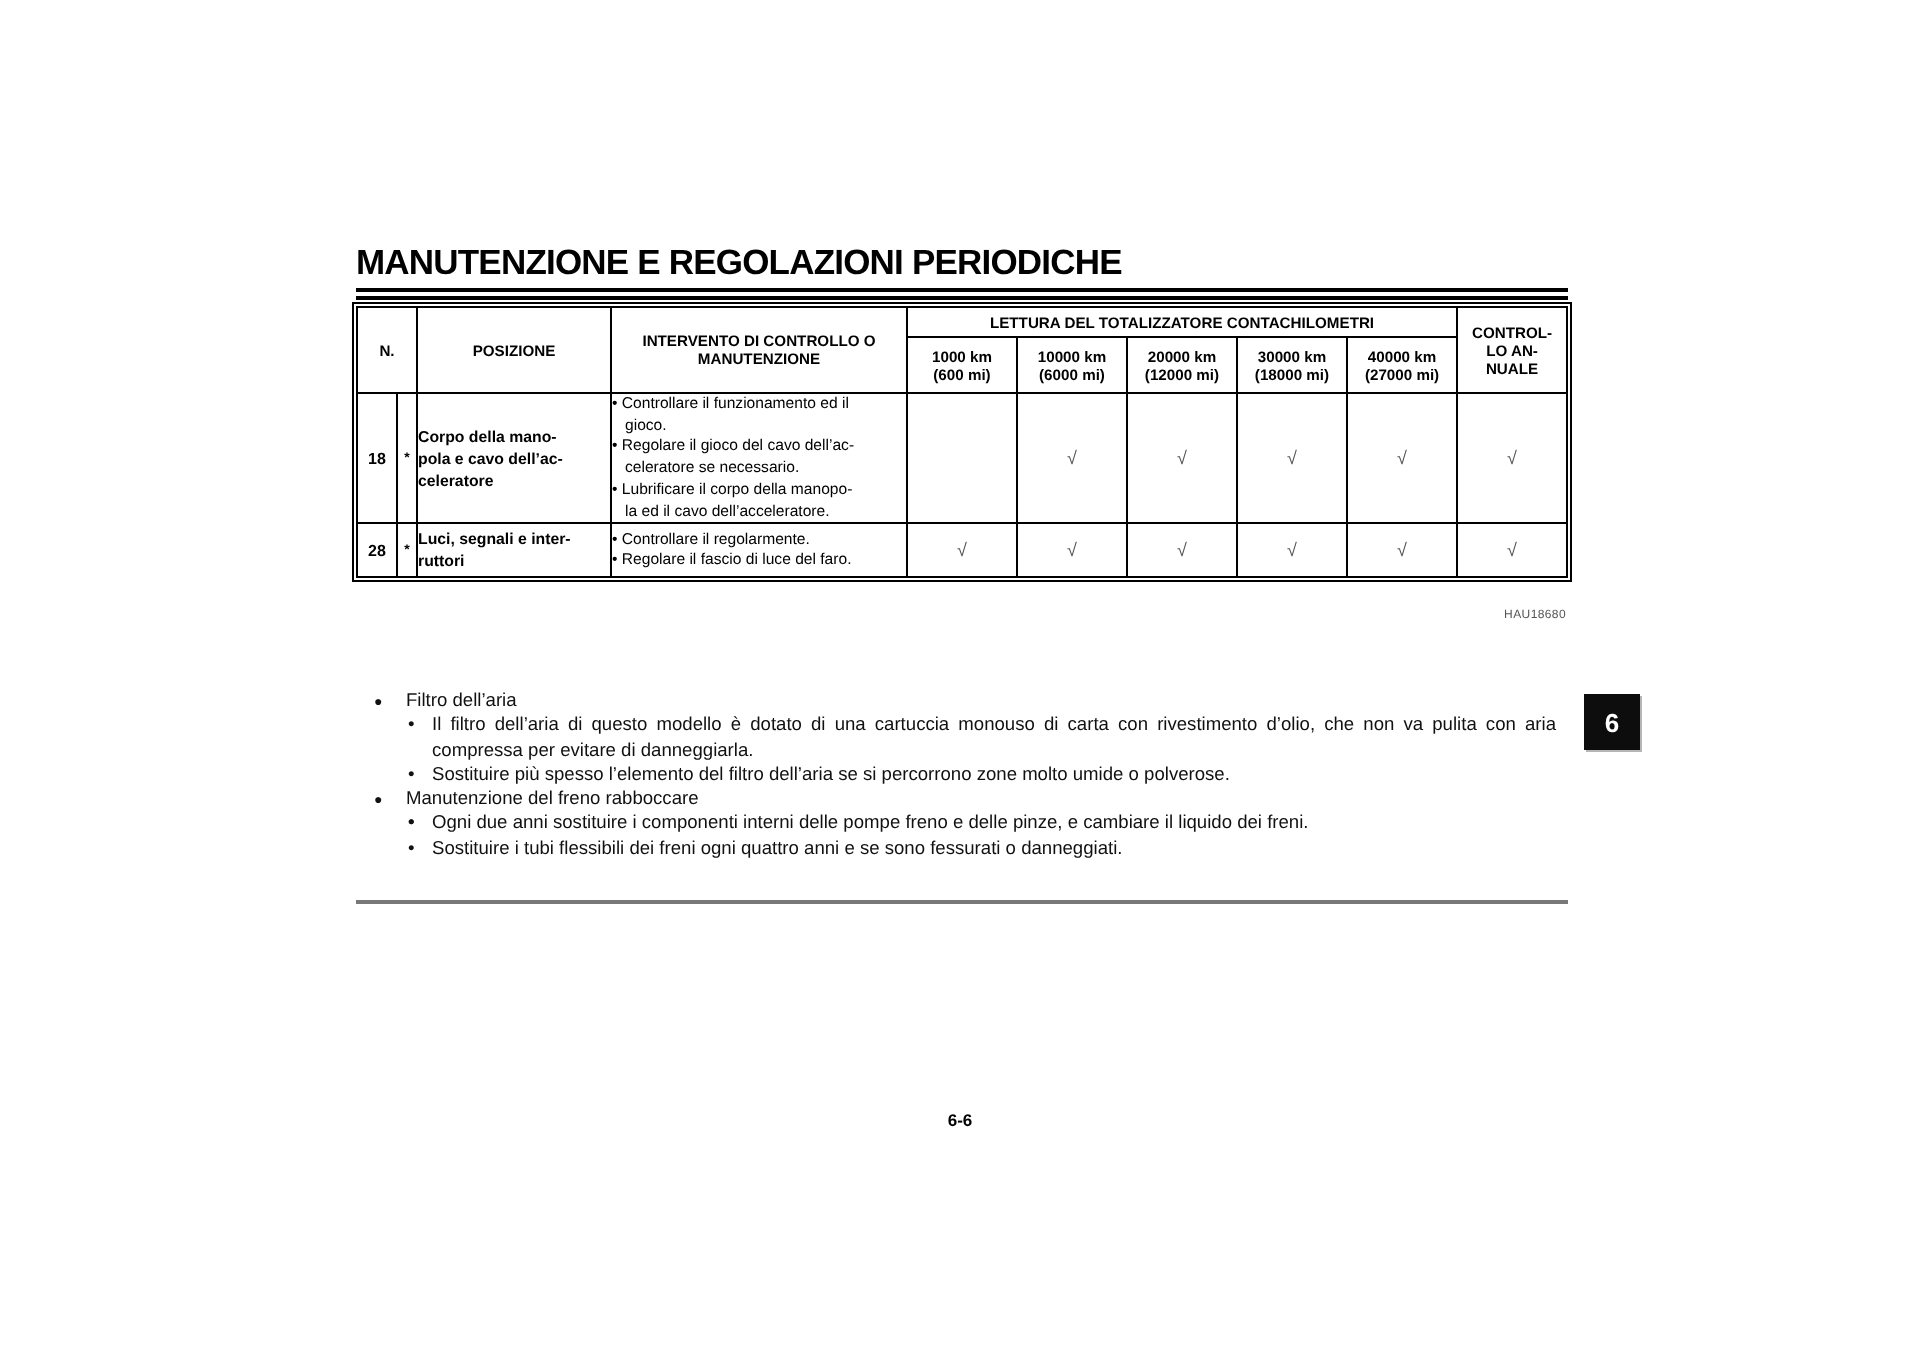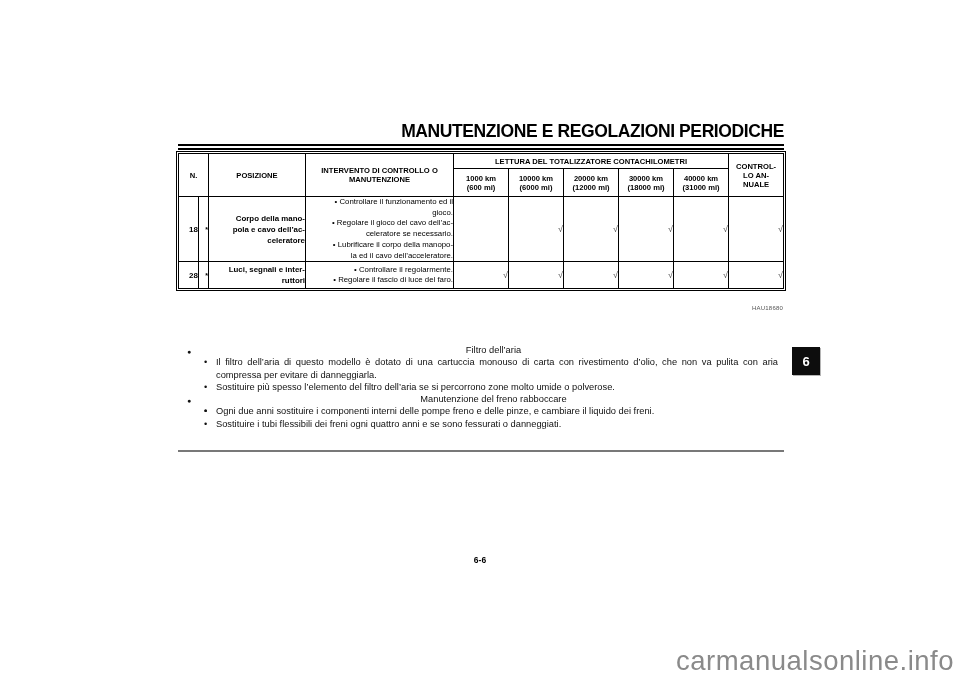--- a/index.html
+++ b/index.html
@@ -1,29 +1,29 @@
 <!DOCTYPE html>
 <html><head>
 <meta charset="utf-8">
 <style>
   html,body{margin:0;padding:0;background:#fff;}
   .page{position:relative;width:960px;height:678px;background:#ffffff;overflow:hidden;
         font-family:"Liberation Sans",sans-serif;color:#000;}
 
   
-  .title{position:absolute;top:121px;left:178px;width:606px;text-align:right;
+  .title{position:absolute;top:121px;left:178px;width:606px;text-align:left;
          font-size:17.5px;font-weight:bold;letter-spacing:-0.4px;white-space:nowrap;}
   .title-rule{position:absolute;top:144px;left:178px;width:606px;height:1px;
               border-top:2px solid #000;border-bottom:2px solid #000;padding-top:1px;
               box-sizing:content-box;background:#fff;}
 
   
   .tbl-wrap{position:absolute;top:151px;left:176px;border:1px solid #000;padding:1px;background:#fff;}
   table.maint{border-collapse:collapse;table-layout:fixed;width:605px;}
-  table.maint th,table.maint td{border:1px solid #000;padding:0;overflow:hidden;text-align:right;}
+  table.maint th,table.maint td{border:1px solid #000;padding:0;overflow:hidden;}
   table.maint th{font-size:7.6px;font-weight:bold;text-align:center;vertical-align:middle;line-height:9px;}
   tr.hr1{height:15px;}
   tr.hr2{height:28px;}
   tr.r27{height:65px;}
   tr.r28{height:27px;}
   .ml{white-space:pre-line;}
   .pw{white-space:pre-wrap;}
   td.td-n{font-size:8px;font-weight:bold;text-align:center;vertical-align:middle;}
   td.td-star{font-size:7px;font-weight:bold;text-align:center;vertical-align:middle;}
   td.td-pos{font-size:7.9px;font-weight:bold;vertical-align:middle;padding-left:4px;line-height:11px;}
@@ -34,21 +34,21 @@
   .doc-code{position:absolute;top:305px;left:580px;width:203px;text-align:right;
             font-size:6px;color:#555;letter-spacing:0.2px;}
 
   
   .nota-head{position:absolute;top:328px;left:178px;width:606px;display:flex;align-items:flex-end;}
   .nota-label{font-size:10.5px;font-weight:bold;line-height:11px;}
   .nota-rule{flex:1;border-bottom:1.5px solid #333;margin-left:5px;margin-bottom:1px;}
   .nota-list{position:absolute;top:344px;left:178px;width:606px;font-size:9.3px;line-height:12.3px;color:#111;}
   .n1{position:relative;padding-left:25px;}
   .n1 > .b1{position:absolute;left:9px;top:2px;font-size:7px;line-height:12.3px;}
-  .n1-title{font-size:9.3px;text-align:center;}
+  .n1-title{font-size:9.3px;}
   .n2{position:relative;padding-left:13px;text-align:justify;padding-right:6px;}
   .n2 > .b2{position:absolute;left:1px;top:0;font-size:9.3px;}
   .bottom-rule{position:absolute;top:450px;left:178px;width:606px;height:0;
                border-top:2.5px solid #787878;}
 
   
   .chapter-tab{position:absolute;top:347px;left:792px;width:28px;height:28px;background:#0d0d0d;
                color:#fff;font-size:13px;font-weight:bold;display:flex;align-items:center;justify-content:center;
                box-shadow:1px 1px 0 #b5b5b5;}
 
@@ -94,21 +94,21 @@
         <tr class="hr2">
           <th class="ml">1000 km
 (600 mi)</th>
           <th class="ml">10000 km
 (6000 mi)</th>
           <th class="ml">20000 km
 (12000 mi)</th>
           <th class="ml">30000 km
 (18000 mi)</th>
           <th class="ml">40000 km
-(31000 mi)</th>
+(27000 mi)</th>
         </tr>
       </thead>
       <tbody>
         <tr class="r27">
           <td class="td-n">18</td>
           <td class="td-star">*</td>
           <td class="td-pos ml">Corpo della mano-
 pola e cavo dell’ac-
 celeratore</td>
           <td class="td-int pw">• Controllare il funzionamento ed il
@@ -174,15 +174,14 @@
       </div>
     </div>
   </div>
 
   <div class="bottom-rule"></div>
 
   <div class="chapter-tab">6</div>
 
   <div class="page-num">6-6</div>
 
-  <div class="watermark">carmanualsonline.info</div>
 
 </div>
 
 </body></html>

